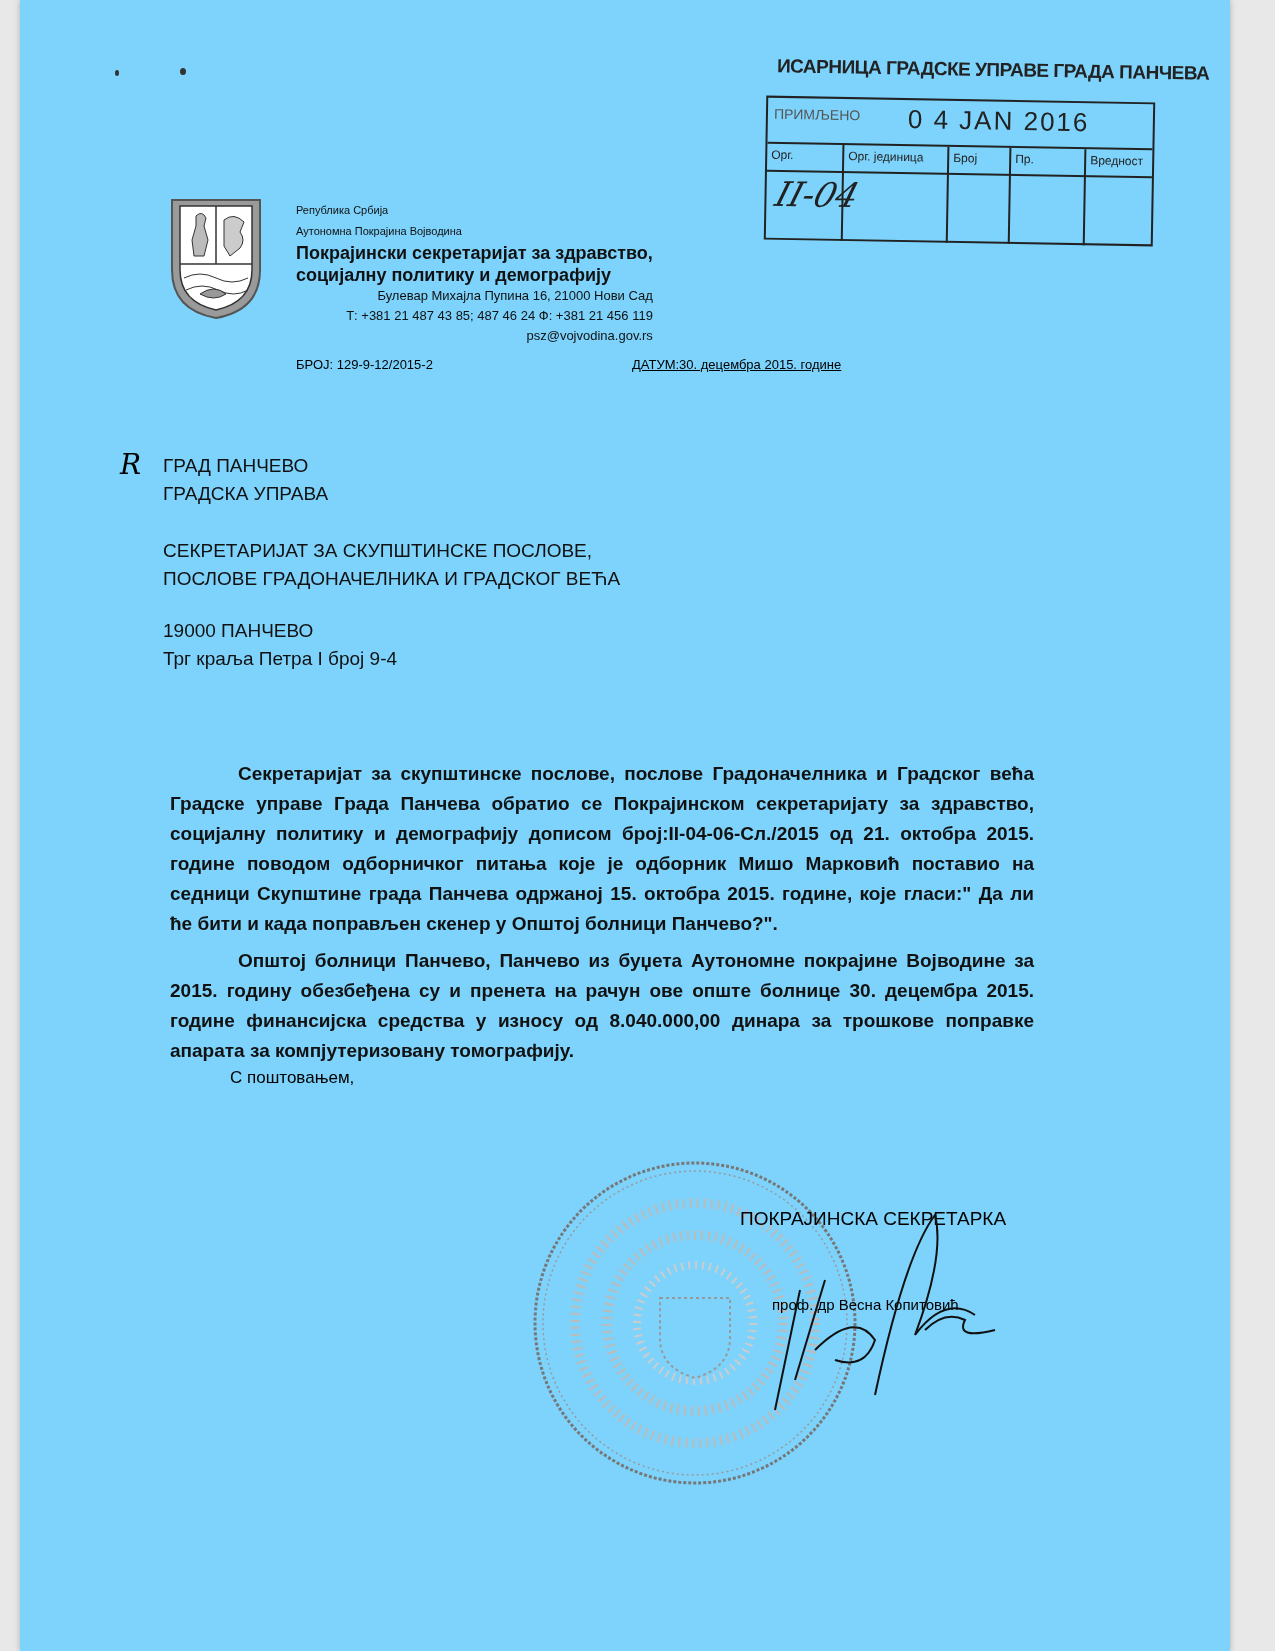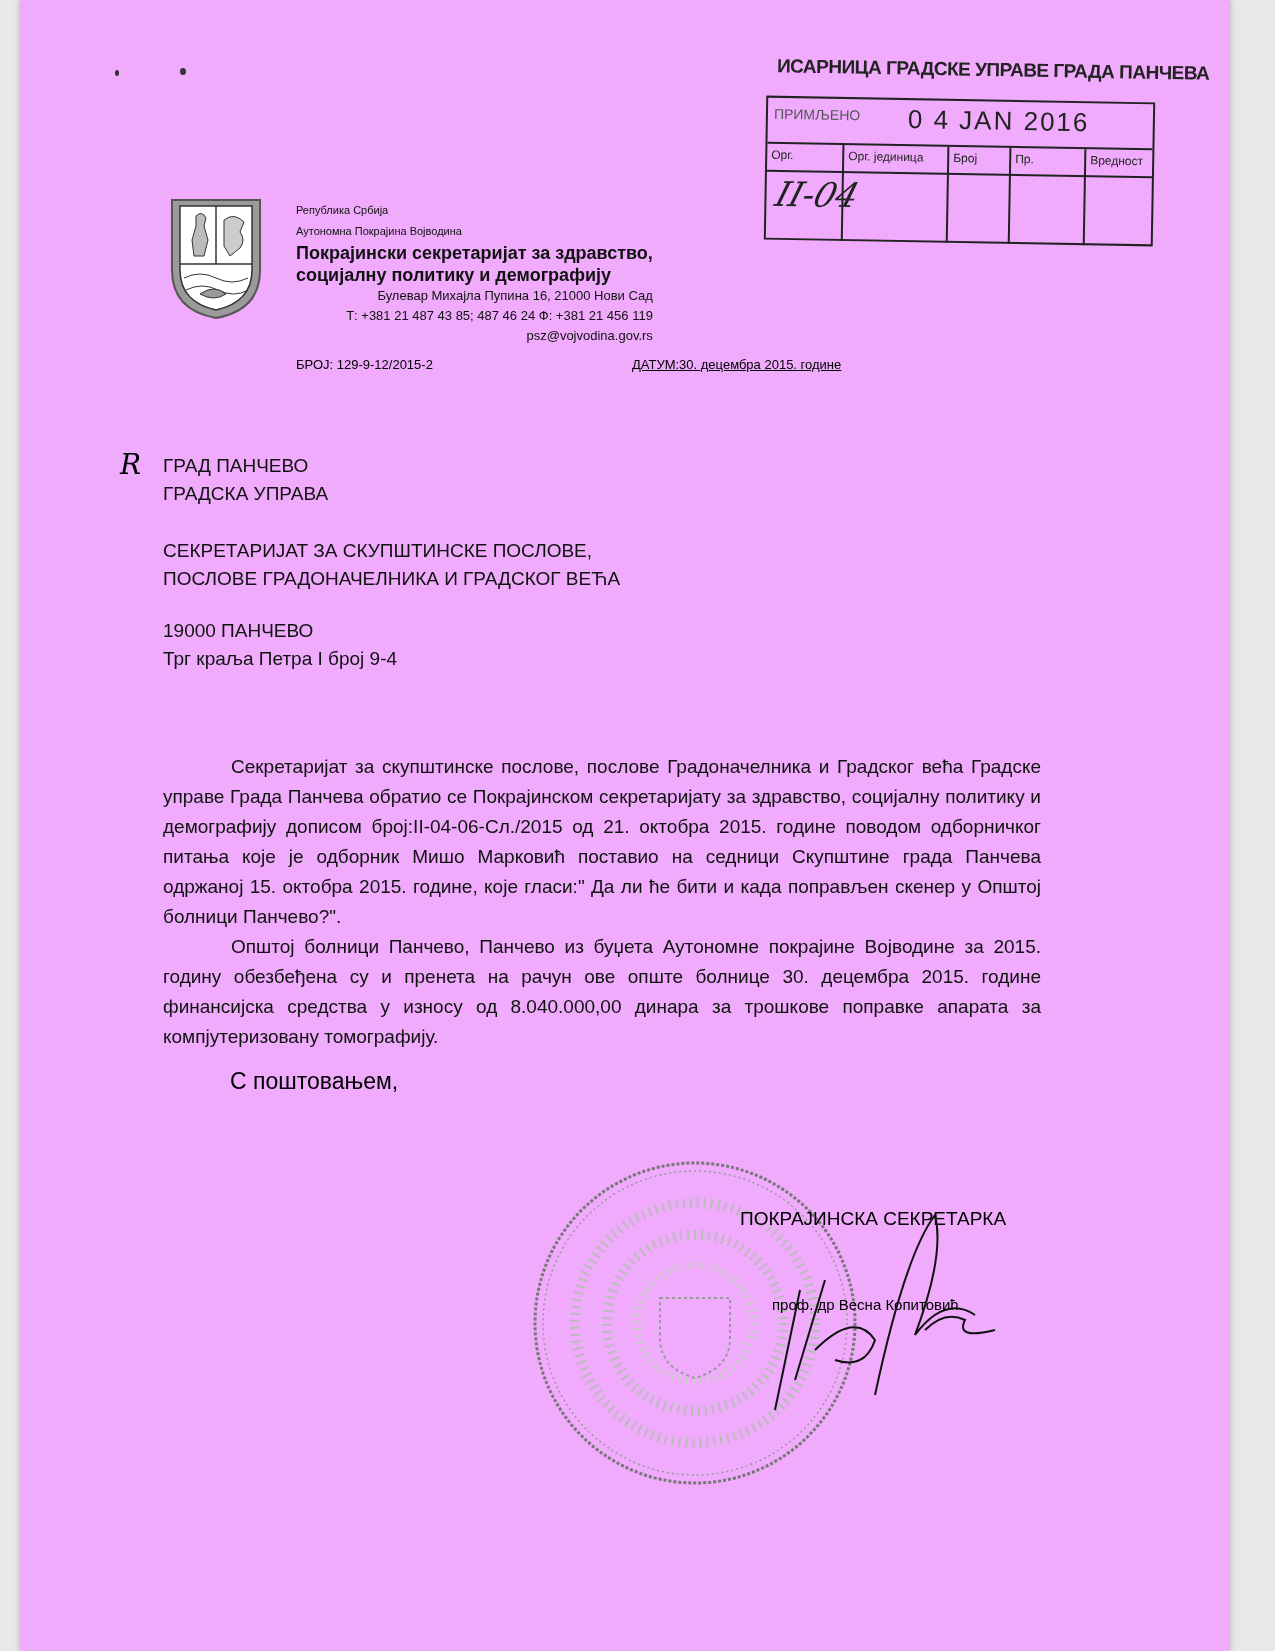--- a/index.html
+++ b/index.html
@@ -1,17 +1,17 @@
 <!DOCTYPE html>
 <html><head>
 <meta charset="utf-8">
 <style>
   html, body { margin:0; padding:0; }
   body { width:1275px; height:1651px; background:#e8e8e8; position:relative; overflow:hidden; font-family:"Liberation Sans", sans-serif; }
-  .page { position:absolute; left:20px; top:0; width:1210px; height:1651px; background:#f0abfc; box-shadow:0 0 6px rgba(0,0,0,0.25); }
+  .page { position:absolute; left:20px; top:0; width:1210px; height:1651px; background:#7dd3fc; box-shadow:0 0 6px rgba(0,0,0,0.25); }
   .speck { position:absolute; background:#333; border-radius:50%; }
   
   .stamp { position:absolute; left:745px; top:55px; width:400px; height:190px; color:#222; }
   .stamp-title { position:absolute; left:12px; top:4px; font-weight:bold; font-size:19px; letter-spacing:-0.5px; transform:rotate(1deg); white-space:nowrap; }
   .stamp-box { position:absolute; left:0; top:44px; width:385px; height:140px; border:2px solid #222; transform:rotate(1deg); }
   .stamp-recv-label { position:absolute; left:6px; top:8px; font-size:14px; color:#555; }
   .stamp-date { position:absolute; left:140px; top:4px; font-size:26px; letter-spacing:2px; font-family:"Liberation Sans Narrow","Liberation Sans",sans-serif; }
   .stamp-row { position:absolute; left:0; top:44px; width:100%; height:26px; border-top:2px solid #222; border-bottom:2px solid #222; }
   .stamp-cell { position:absolute; top:0; height:96px; border-left:2px solid #222; font-size:12px; padding:4px; box-sizing:border-box; }
   .stamp-hand { position:absolute; left:10px; top:76px; font-family:"DejaVu Serif", serif; font-style:italic; font-size:34px; transform:skewX(-15deg); }
@@ -21,22 +21,22 @@
   .lh .l1, .lh .l2 { font-size:11px; line-height:21px; }
   .lh .l3, .lh .l4 { font-size:18px; font-weight:bold; line-height:22px; }
   .lh .l5, .lh .l6, .lh .l7 { font-size:13px; line-height:20px;text-align:right; }
   .refno { position:absolute; left:276px; top:357px; font-size:13px; }
   .datum { position:absolute; left:612px; top:357px; font-size:13px;text-decoration:underline; }
   
   .rcp { position:absolute; left:143px; font-size:19px; color:#111; }
   .hand-r { position:absolute; left:100px; top:448px; font-family:"DejaVu Serif", serif; font-size:28px; font-style:italic; }
   
   .body-text { position:absolute; left:143px; top:752px; width:878px; font-size:19px; line-height:30px; text-align:justify; color:#111; }
-  .body-text p { margin:0; text-indent:68px; }
-  .closing { position:absolute; left:210px; top:1068px; font-size:23px; }
+  .body-text p { margin:7px; text-indent:68px;font-weight:bold; }
+  .closing { position:absolute; left:210px; top:1068px; font-size:17px; }
   .seal { position:absolute; left:510px; top:1158px; width:330px; height:330px; }
   .sig-title { position:absolute; left:720px; top:1208px; font-size:19px; }
   .sig-name { position:absolute; left:752px; top:1296px; font-size:15px; }
   .signature { position:absolute; left:735px; top:1180px; width:260px; height:240px; }
 </style>
 </head>
 <body>
 
 <div class="page">
 

